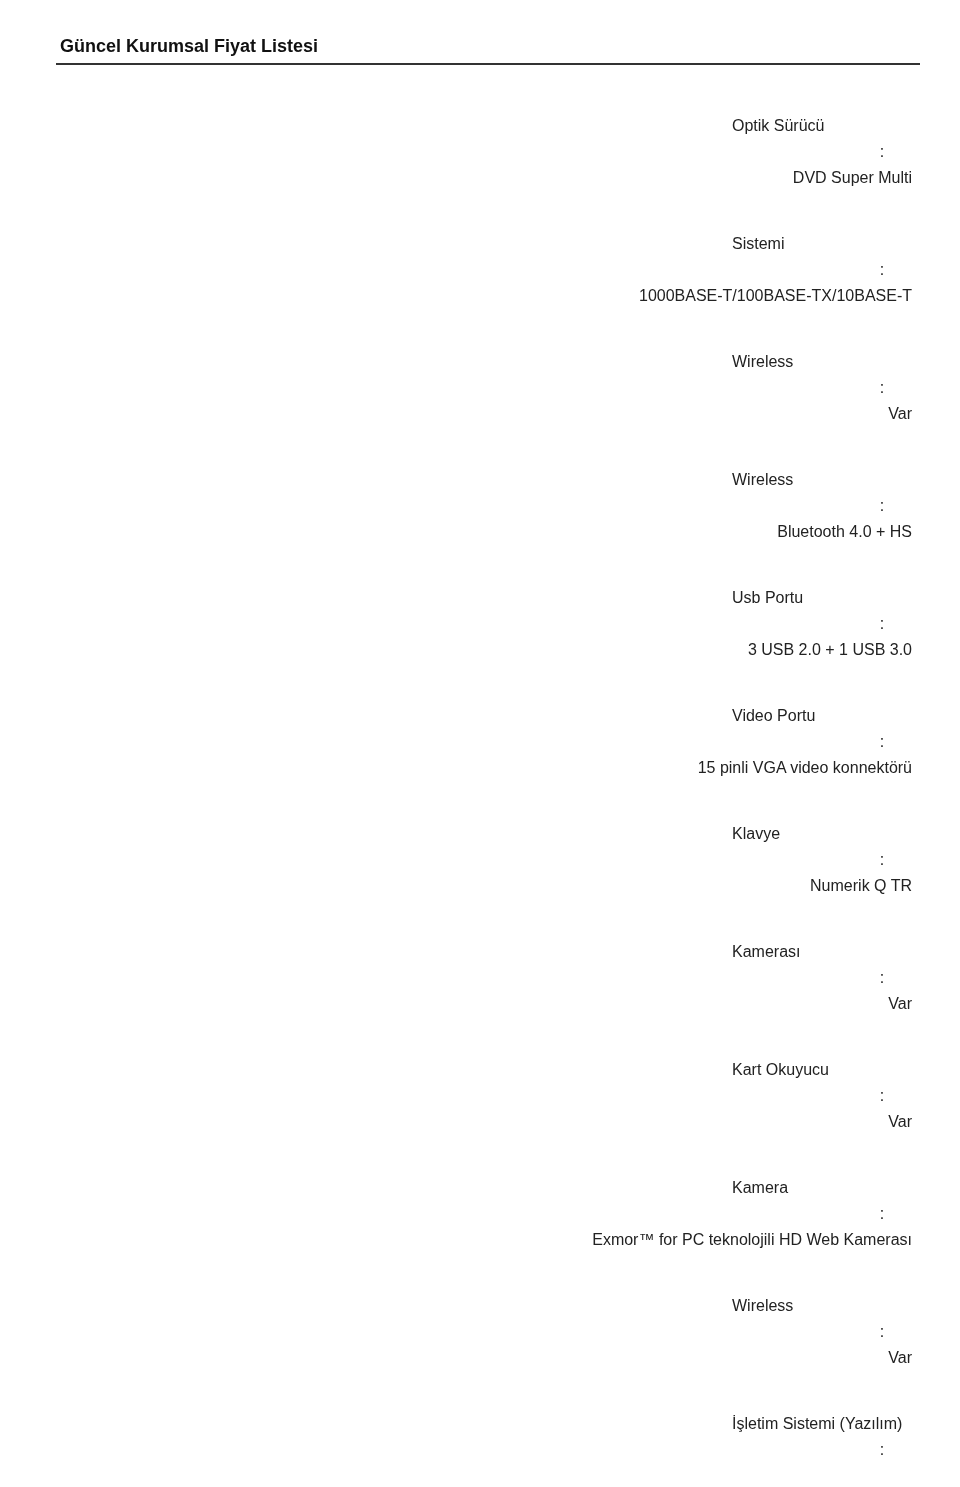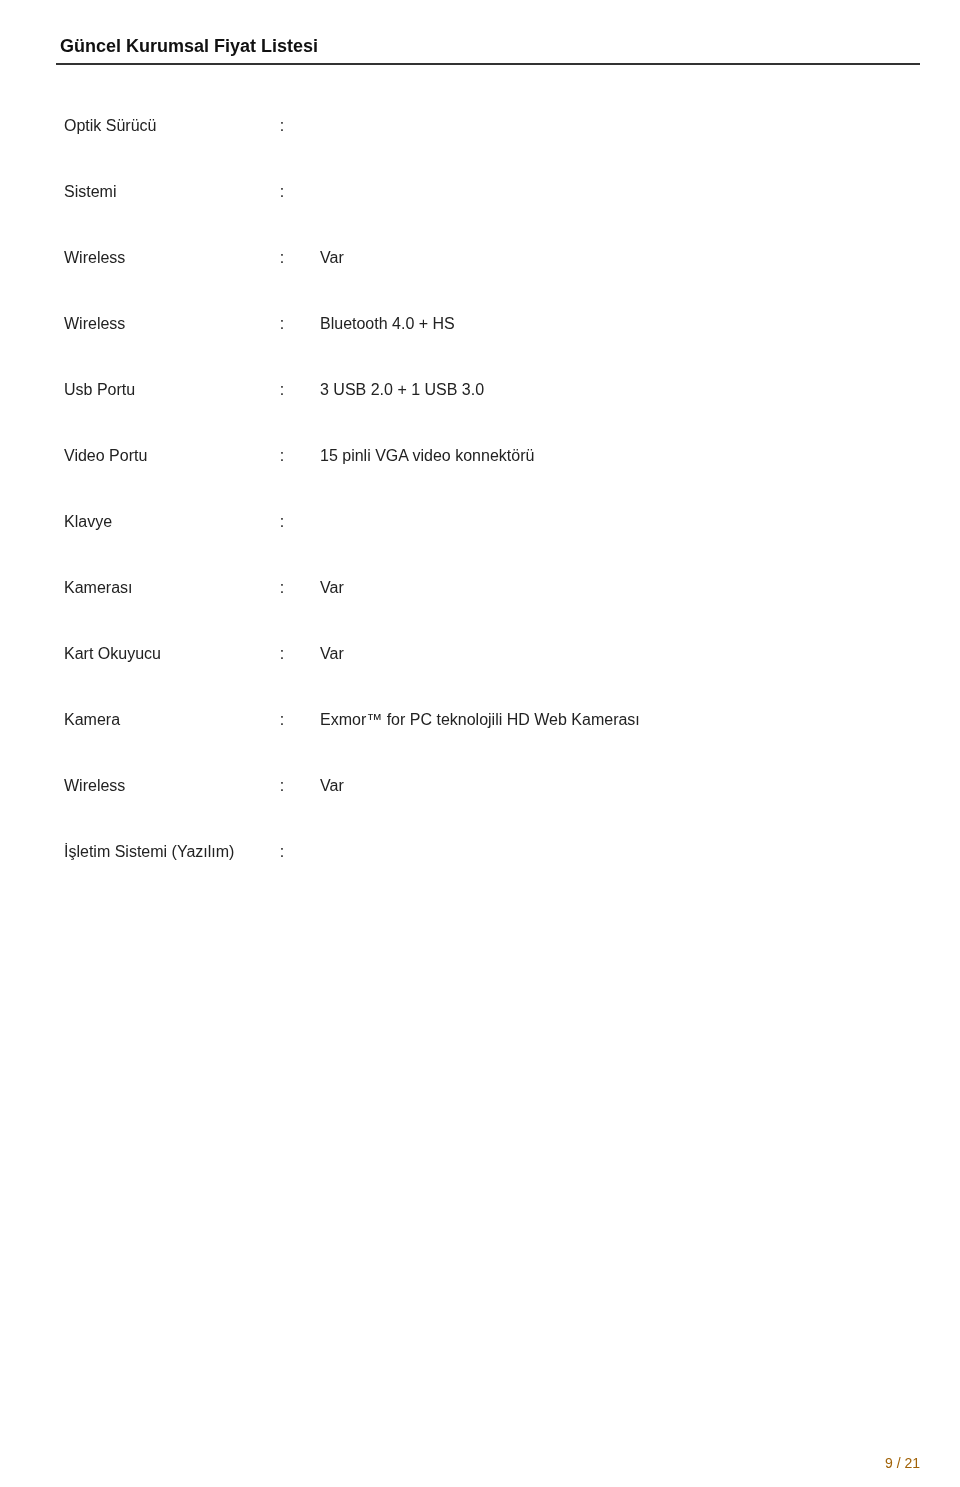--- a/index.html
+++ b/index.html
@@ -32,20 +32,21 @@
       font-size: 18px;
       font-weight: bold;
       color: #111;
     }
 
     .spec-row {
       display: flex;
       align-items: flex-end;
       padding: 18px 0;
       border-bottom: none;
+      flex-direction: column;
     }
 
     .spec-label {
       width: 180px;
       min-width: 180px;
       font-size: 16px;
       color: #222;
     }
 
     .spec-colon {
@@ -77,24 +78,26 @@
 
   <div class="page-header">
     <span class="page-title">Güncel Kurumsal Fiyat Listesi</span>
   </div>
 
   <div class="spec-list">
 
   <div class="spec-row">
         <span class="spec-label">Optik   Sürücü</span>
         <span class="spec-colon">:</span>
+        <span class="spec-value">DVD Super Multi</span>
       </div>
       <div class="spec-row">
         <span class="spec-label">Sistemi</span>
         <span class="spec-colon">:</span>
+        <span class="spec-value">1000BASE-T/100BASE-TX/10BASE-T</span>
       </div>
       <div class="spec-row">
         <span class="spec-label">Wireless</span>
         <span class="spec-colon">:</span>
         <span class="spec-value">Var</span>
       </div>
       <div class="spec-row">
         <span class="spec-label">Wireless</span>
         <span class="spec-colon">:</span>
         <span class="spec-value">Bluetooth 4.0 + HS</span>
@@ -105,20 +108,21 @@
         <span class="spec-value">3 USB 2.0 + 1 USB 3.0</span>
       </div>
       <div class="spec-row">
         <span class="spec-label">Video   Portu</span>
         <span class="spec-colon">:</span>
         <span class="spec-value">15 pinli VGA video konnektörü</span>
       </div>
       <div class="spec-row">
         <span class="spec-label">Klavye</span>
         <span class="spec-colon">:</span>
+        <span class="spec-value">Numerik Q TR</span>
       </div>
       <div class="spec-row">
         <span class="spec-label">Kamerası</span>
         <span class="spec-colon">:</span>
         <span class="spec-value">Var</span>
       </div>
       <div class="spec-row">
         <span class="spec-label">Kart   Okuyucu</span>
         <span class="spec-colon">:</span>
         <span class="spec-value">Var</span>

